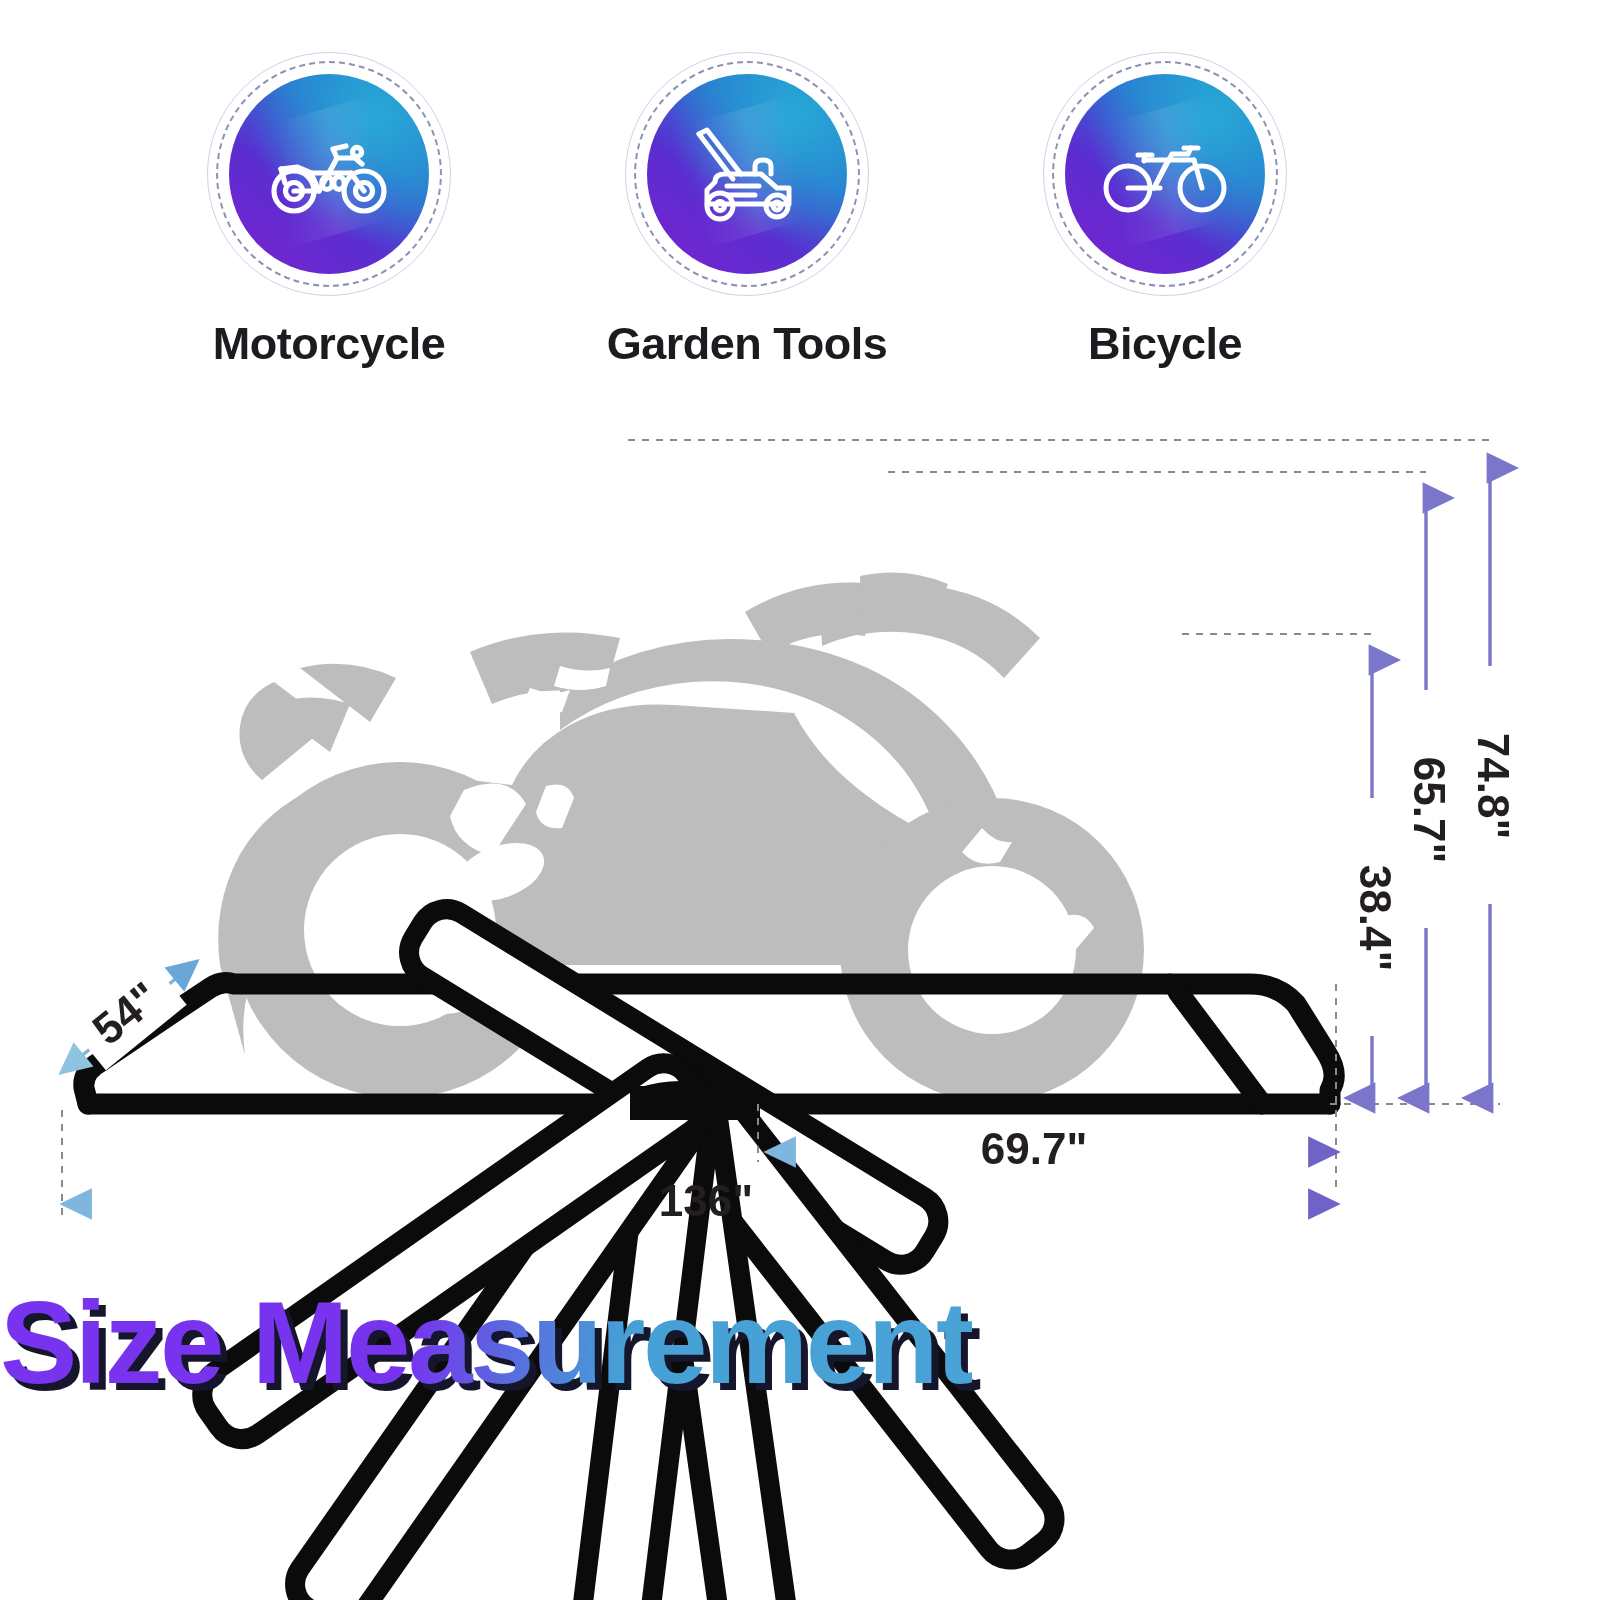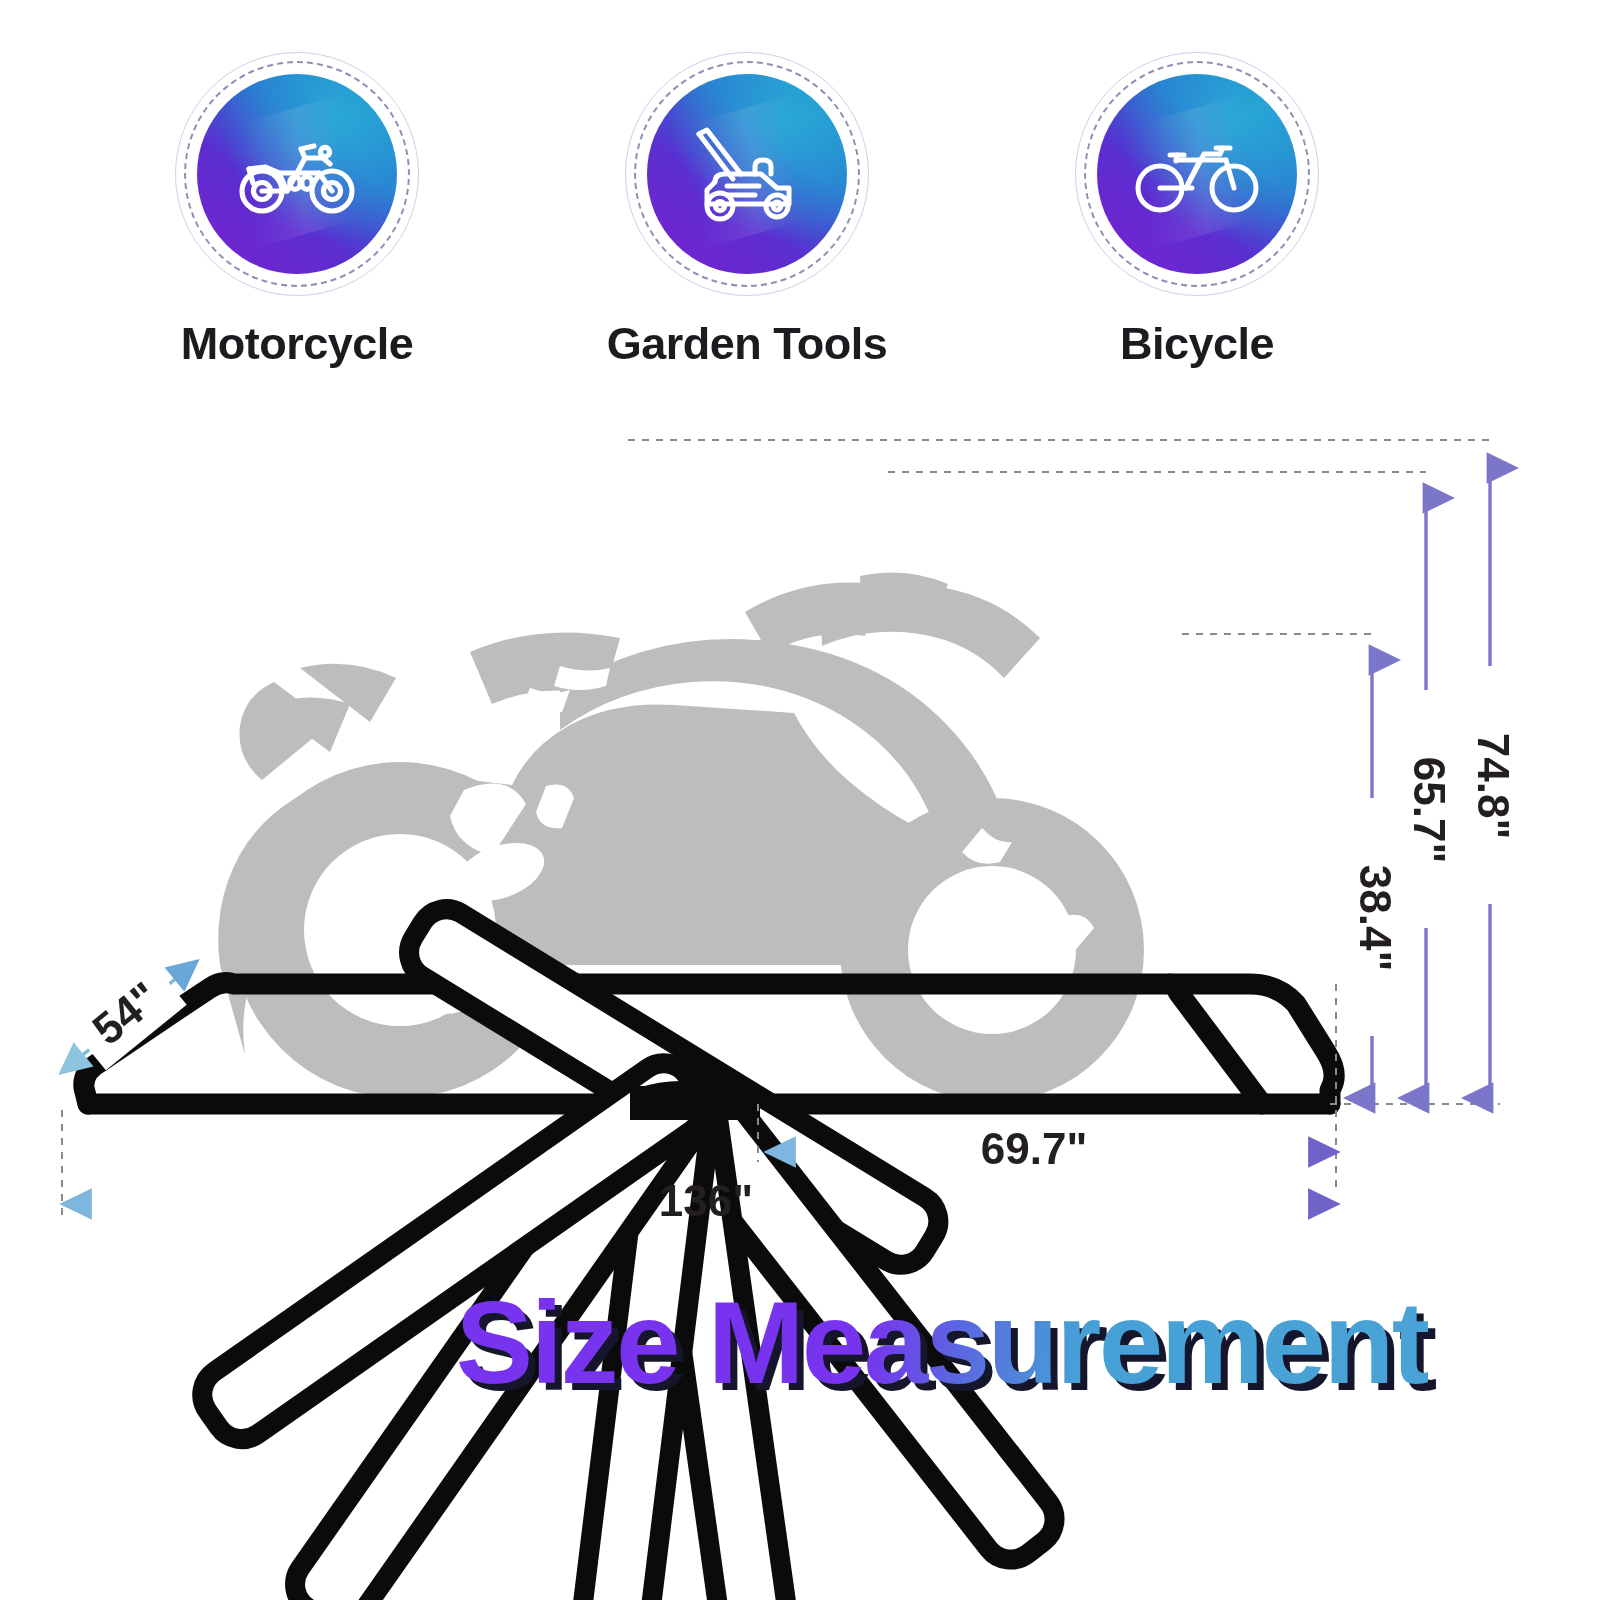--- a/index.html
+++ b/index.html
@@ -15,21 +15,21 @@
     background: #ffffff;
   }
 
   
   .features {
     position: absolute;
     top: 52px; left: 0;
     width: 1494px;
     display: flex;
     justify-content: center;
-    gap: 120px;
+    gap: 88px;
   }
   .feature {
     display: flex;
     flex-direction: column;
     align-items: center;
     width: 330px;
   }
   .badge-wrap {
     position: relative;
     width: 244px; height: 244px;
@@ -90,21 +90,21 @@
     position: absolute;
     top: 0; left: 0;
     width: 1600px; height: 1600px;
   }
 
   
   .title-block {
     position: absolute;
     left: 0; top: 1285px;
     width: 1428px;
-    text-align: right;
+    text-align: left;
     pointer-events: none;
   }
   .title-stack { position: relative; display: inline-block; }
   .title-shadow {
     position: absolute;
     left: 7px; top: 7px;
     color: #15162b;
     z-index: 1;
   }
   .title-main {

